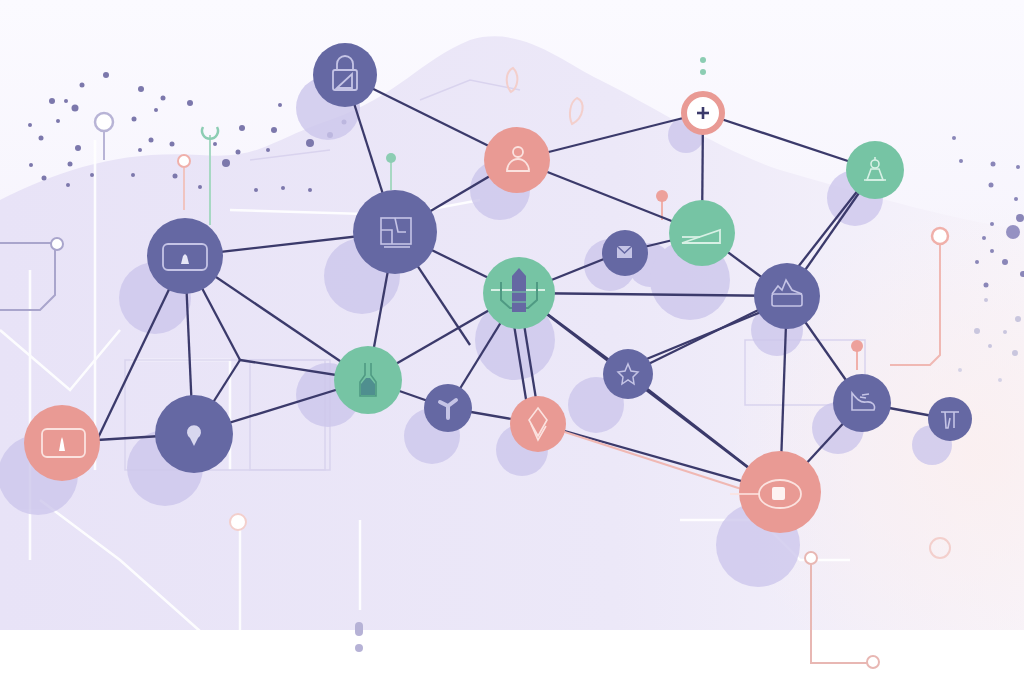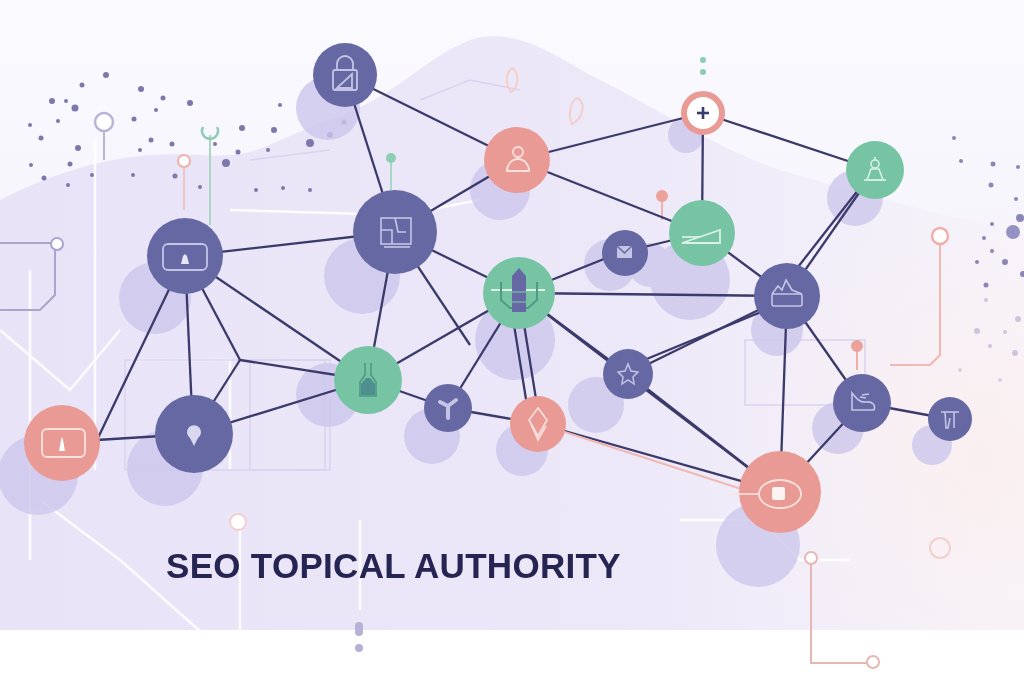--- a/index.html
+++ b/index.html
@@ -364,14 +364,13 @@
   <g>
     <circle cx="780" cy="492" r="41" fill="#e99a94"></circle>
     <g>
       <ellipse cx="780" cy="494" rx="21" ry="14" fill="none" stroke="#fbe2df" stroke-width="1.8"></ellipse>
       <rect x="772" y="487" width="13" height="13" rx="2" fill="#fdf3f2"></rect>
       <line x1="730" y1="494" x2="760" y2="494" stroke="#fbe2df" stroke-width="1.6"></line>
     </g>
   </g>
 </svg>
 
-<div class="title">SEO TOPICAL AUTHORITY</div>
 </div>
 
 </body></html>

